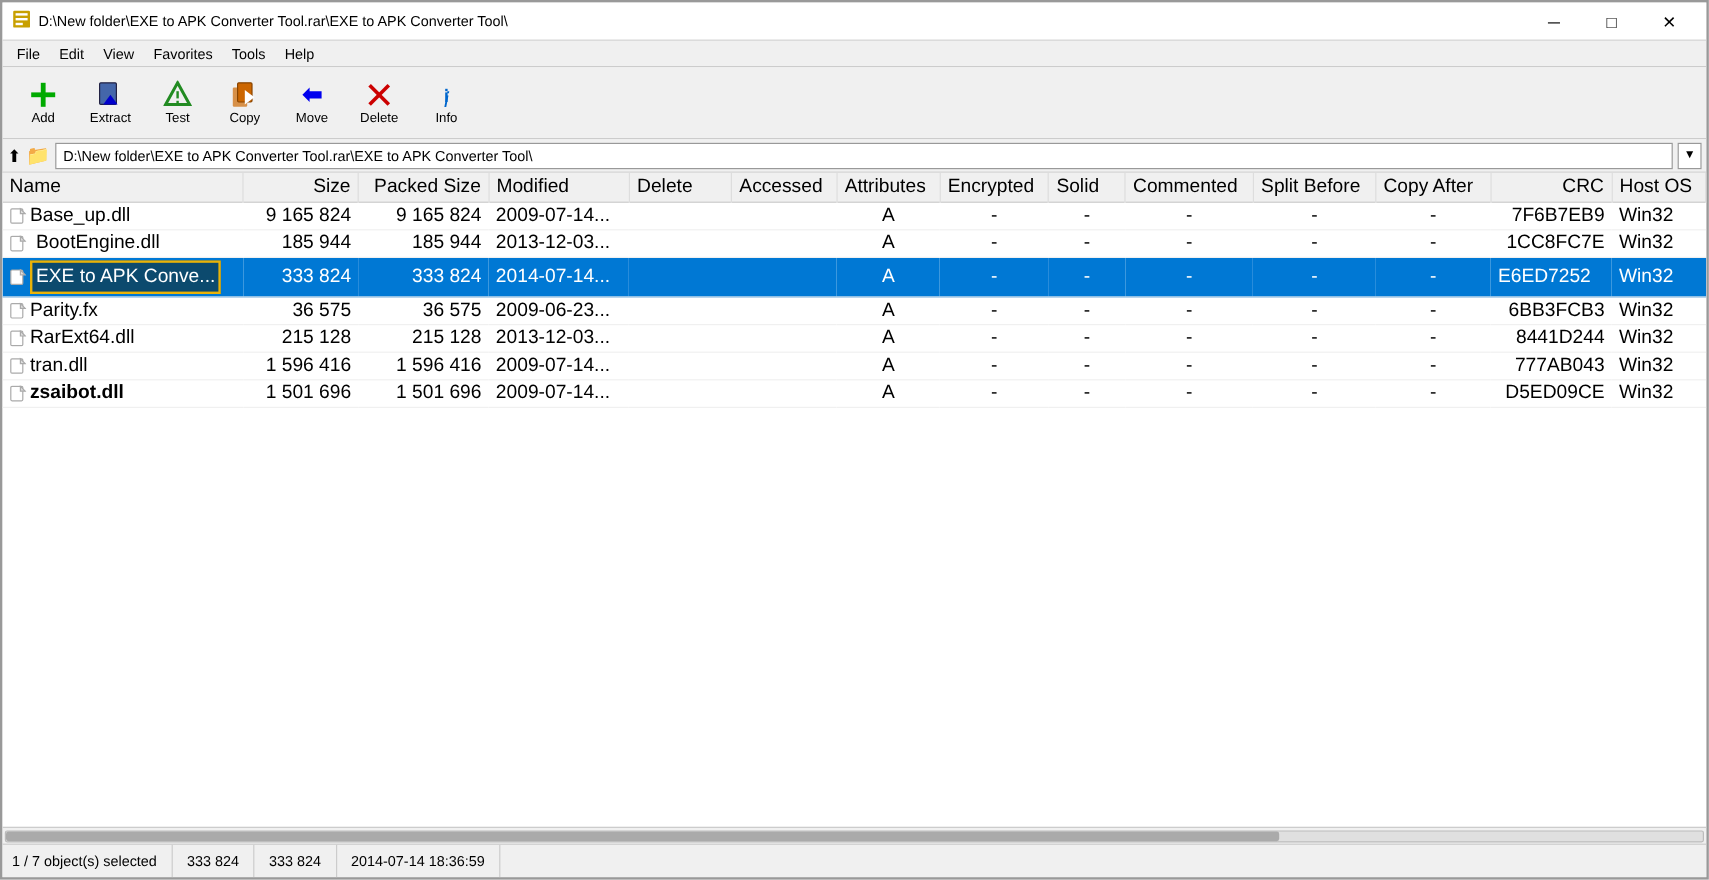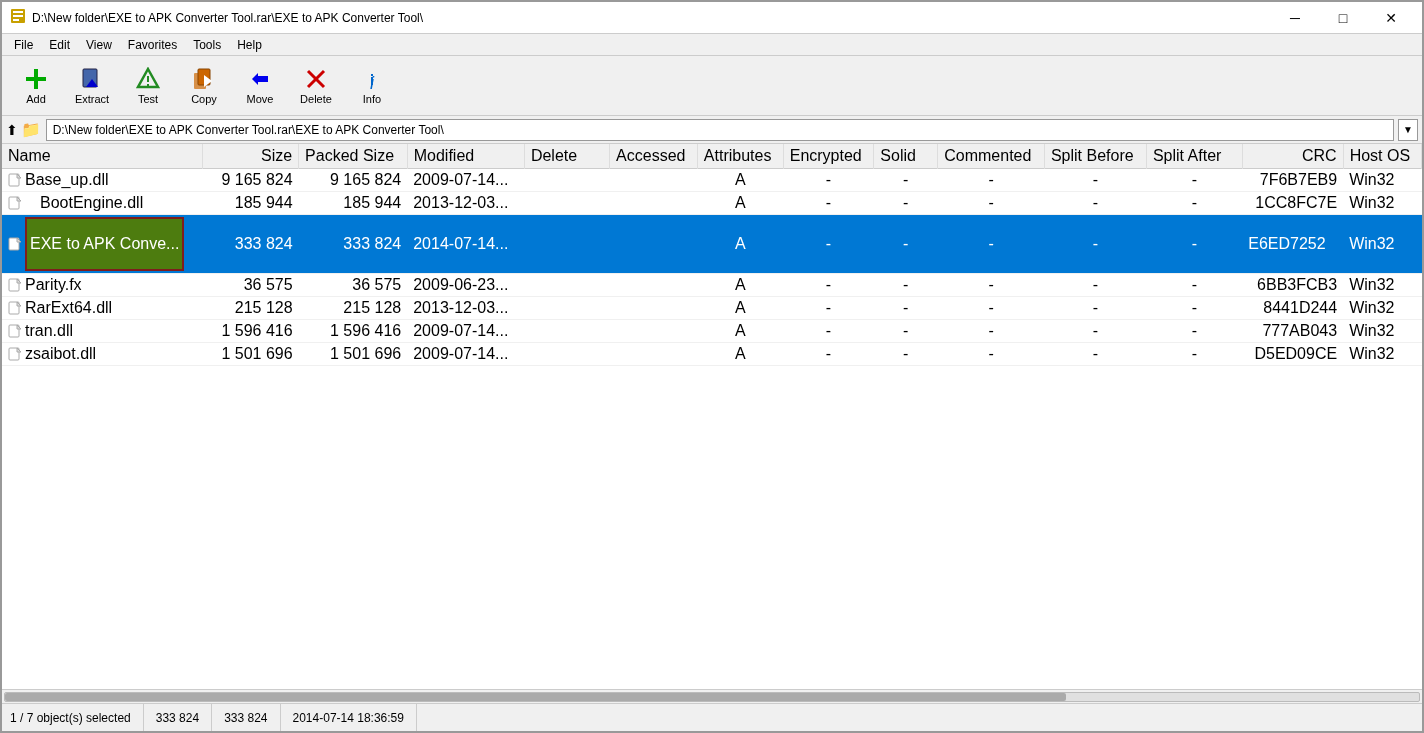--- a/index.html
+++ b/index.html
@@ -320,30 +320,30 @@
   <input type="text" id="addressbar-path" style="flex: 1 1 0%; font-size: 12px; border: 1px solid rgb(153, 153, 153); padding: 2px 6px; height: 22px;" value="D:\New folder\EXE to APK Converter Tool.rar\EXE to APK Converter Tool\">
   <div id="addressbar-dropdown">▼</div>
 </div>
 
 <div id="file-list-container">
   <table>
     <thead>
       <tr>
         <th style="min-width:160px;">Name</th>
         <th style="text-align:right; min-width:90px;">Size</th>
-        <th style="text-align:left; min-width:90px;">Packed Size</th>
+        <th style="text-align:right; min-width:90px;">Packed Size</th>
         <th style="min-width:110px;">Modified</th>
         <th style="min-width:80px;">Delete</th>
         <th style="min-width:80px;">Accessed</th>
         <th style="min-width:80px;">Attributes</th>
         <th style="min-width:80px;">Encrypted</th>
         <th style="min-width:60px;">Solid</th>
         <th style="min-width:80px;">Commented</th>
         <th style="min-width:90px;">Split Before</th>
-        <th style="min-width:90px;">Split After</th>
+        <th style="min-width:90px;">Copy After</th>
         <th style="text-align:right; min-width:80px;">CRC</th>
         <th style="min-width:60px;">Host OS</th>
       </tr>
     </thead>
     <tbody id="file-tbody">
     <tr>
           <td style="min-width: 160px;">
             <div style="display:flex;align-items:center;gap:3px;">
       <svg width="14" height="14" viewBox="0 0 14 14">
         <rect x="1" y="1" width="10" height="12" rx="1" fill="white" stroke="#aaa"></rect>
@@ -361,21 +361,21 @@
           <td style="text-align: center;">-</td>
           <td style="text-align: center;">-</td>
           <td style="text-align: center;">-</td>
           <td style="text-align: center;">-</td>
           <td style="text-align: center;">-</td>
           <td style="text-align: right;">7F6B7EB9</td>
           <td style="text-align: left;">Win32</td>
         </tr>
         <tr>
           <td style="min-width: 160px;">
-            <div style="display:flex;align-items:center;gap:18px;">
+            <div style="display:flex;align-items:center;gap:8px;">
       <svg width="14" height="14" viewBox="0 0 14 14">
         <rect x="1" y="1" width="10" height="12" rx="1" fill="white" stroke="#aaa"></rect>
         <polygon points="9,1 13,5 9,5" fill="#ddd" stroke="#aaa"></polygon>
       </svg>
       <span>BootEngine.dll</span>
     </div>
           </td>
           <td style="text-align: right;">185 944</td>
           <td style="text-align: right;">185 944</td>
           <td style="text-align: left;">2013-12-03...</td>
@@ -390,21 +390,21 @@
           <td style="text-align: right;">1CC8FC7E</td>
           <td style="text-align: left;">Win32</td>
         </tr>
         <tr class="selected">
           <td style="min-width: 160px;">
             <div style="display:flex;align-items:center;gap:3px;">
       <svg width="14" height="14" viewBox="0 0 14 14">
         <rect x="1" y="1" width="10" height="12" rx="1" fill="white" stroke="#aaa"></rect>
         <polygon points="9,1 13,5 9,5" fill="#ddd" stroke="#aaa"></polygon>
       </svg>
-      <span style="background:#4d7c0f;color:white;border:2px solid #7f1d1d;padding:16px 3px;">EXE to APK Conve...</span>
+      <span style="background:#0c4a6e;color:white;border:2px solid #eab308;padding:3px 3px;">EXE to APK Conve...</span>
     </div>
           </td>
           <td style="text-align: right;">333 824</td>
           <td style="text-align: right;">333 824</td>
           <td style="text-align: left;">2014-07-14...</td>
           <td style="text-align: left;"></td>
           <td style="text-align: left;"></td>
           <td style="text-align: center;">A</td>
           <td style="text-align: center;">-</td>
           <td style="text-align: center;">-</td>
@@ -481,21 +481,21 @@
           <td style="text-align: center;">-</td>
           <td style="text-align: center;">-</td>
           <td style="text-align: center;">-</td>
           <td style="text-align: center;">-</td>
           <td style="text-align: center;">-</td>
           <td style="text-align: right;">777AB043</td>
           <td style="text-align: left;">Win32</td>
         </tr>
         <tr>
           <td style="min-width: 160px;">
-            <div style="display:flex;align-items:center;gap:3px;">
+            <div style="display:flex;align-items:center;gap:3px;font-weight:bold;">
       <svg width="14" height="14" viewBox="0 0 14 14">
         <rect x="1" y="1" width="10" height="12" rx="1" fill="white" stroke="#aaa"></rect>
         <polygon points="9,1 13,5 9,5" fill="#ddd" stroke="#aaa"></polygon>
       </svg>
       <span>zsaibot.dll</span>
     </div>
           </td>
           <td style="text-align: right;">1 501 696</td>
           <td style="text-align: right;">1 501 696</td>
           <td style="text-align: left;">2009-07-14...</td>

